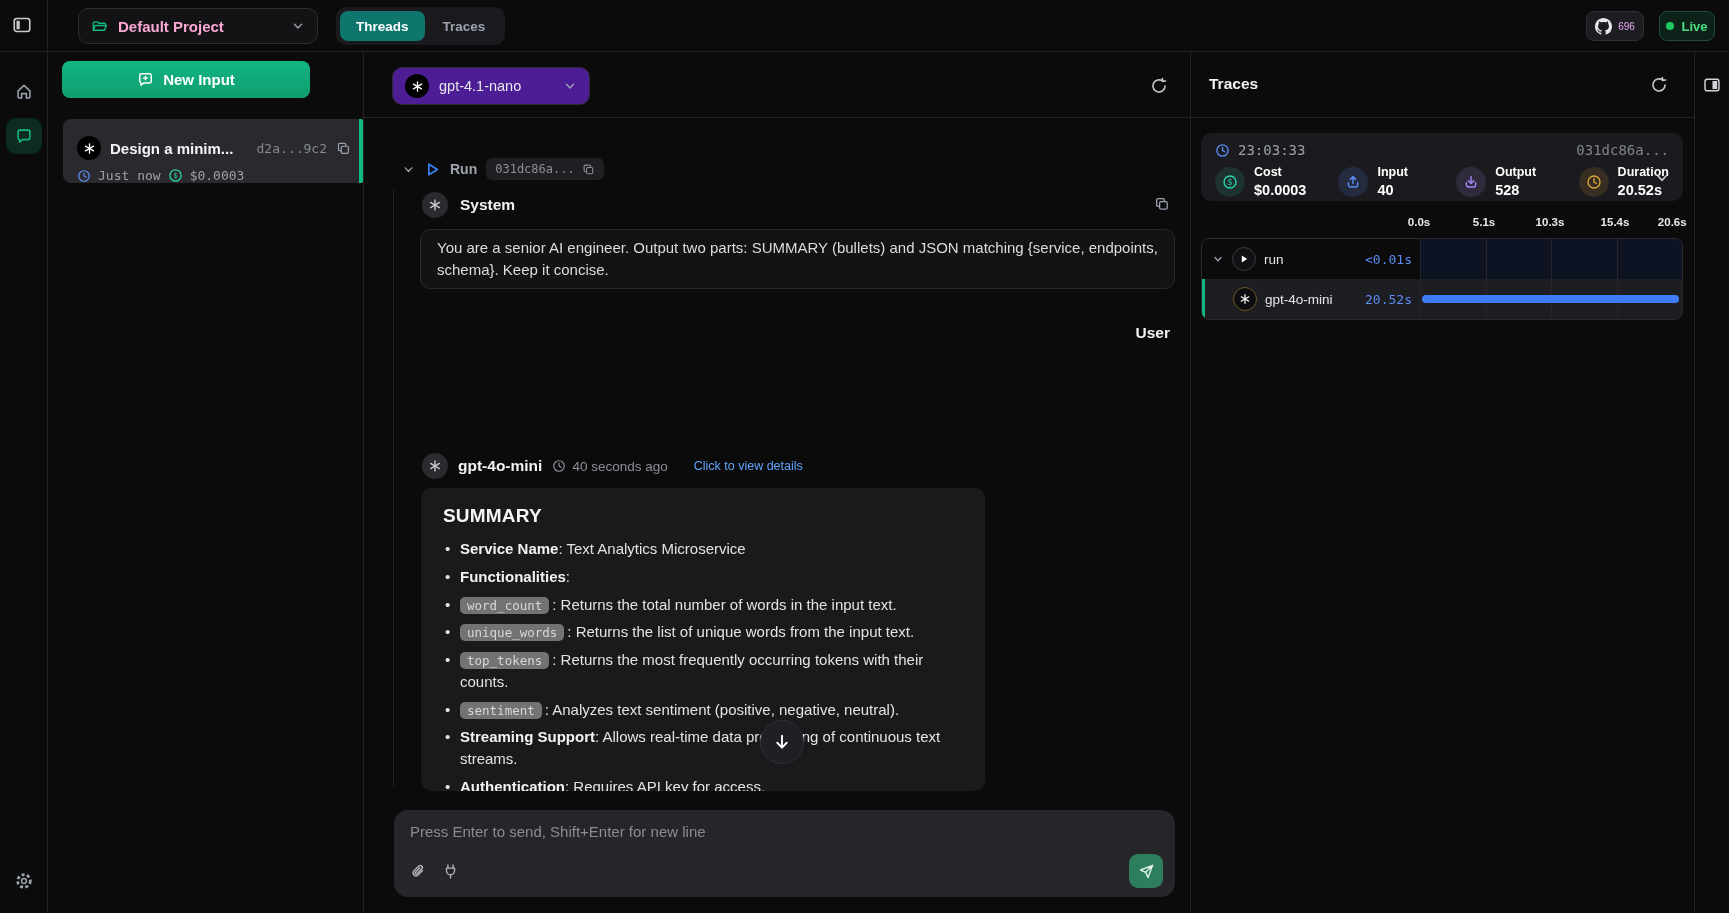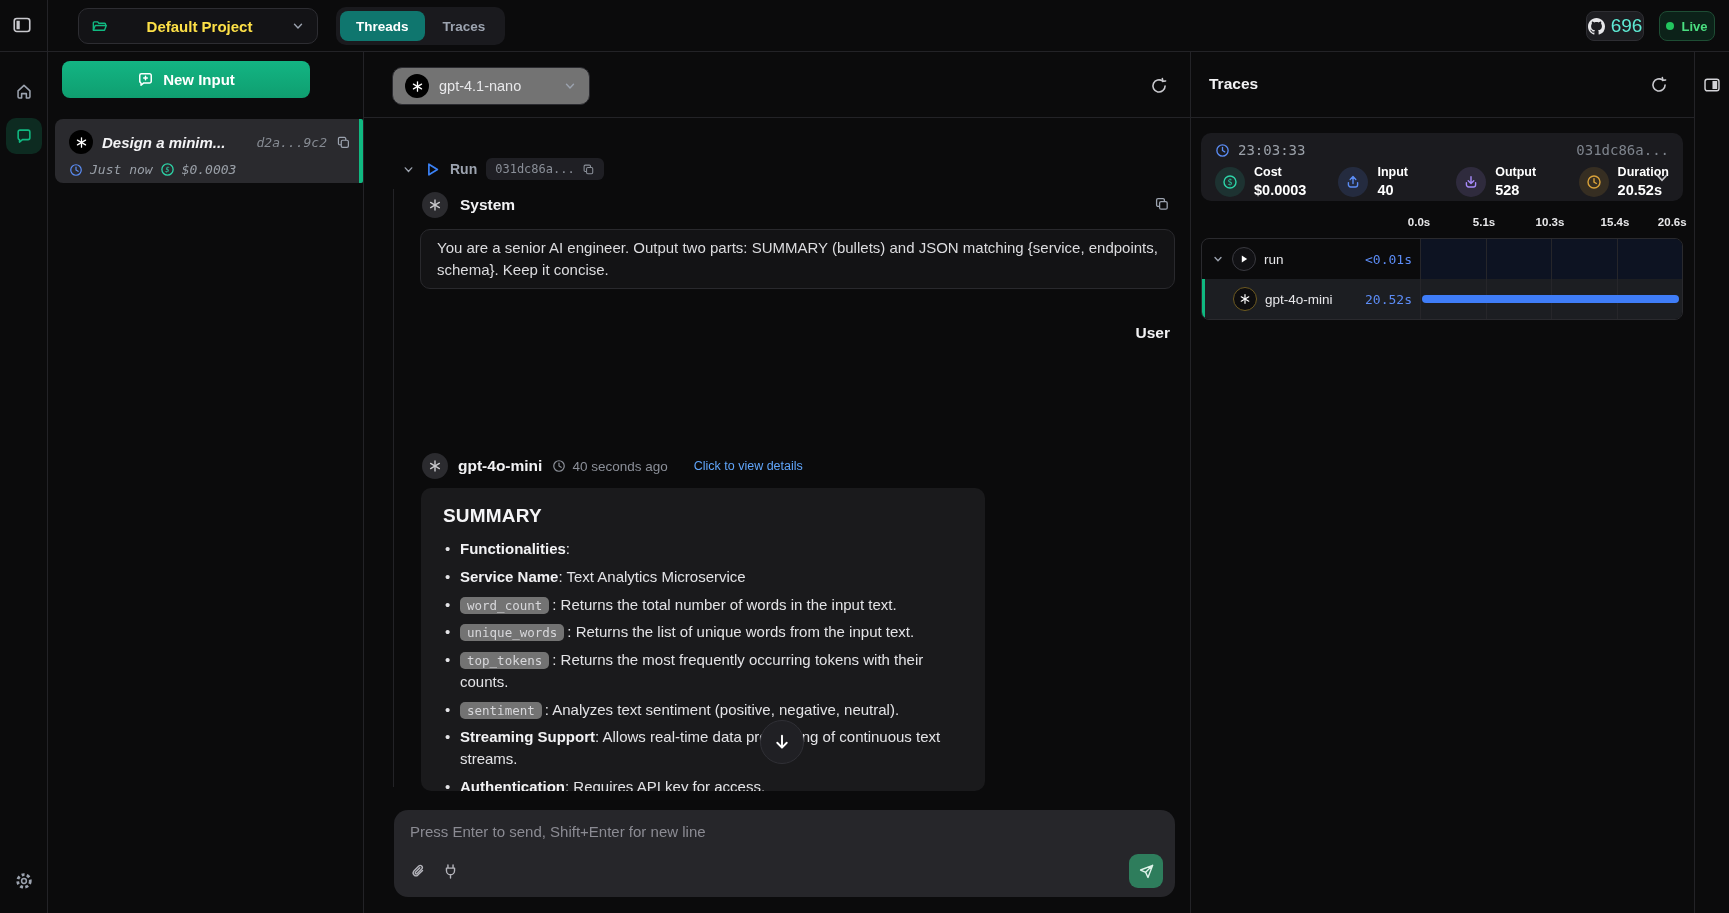--- a/index.html
+++ b/index.html
@@ -5,53 +5,53 @@
   * { margin:0; padding:0; box-sizing:border-box; }
   html,body { width:1729px; height:913px; background:#0b0b0c; font-family:"Liberation Sans", sans-serif; color:#e7e7ea; overflow:hidden; }
   #app { position:relative; width:1729px; height:913px; }
   .mono { font-family:"DejaVu Sans Mono", monospace; }
   svg { display:block; }
 
   
   #topbar { position:absolute; left:0; top:0; right:0; height:52px; border-bottom:1px solid #232327; z-index:5; }
   #sidebar-toggle { position:absolute; left:12px; top:15px; cursor:pointer; color:#c9c9ce; }
   #project-selector { position:absolute; left:78px; top:8px; width:240px; height:36px; border:1px solid #2d2d32; background:#131316; border-radius:10px; display:flex; align-items:center; gap:10px; padding:0 12px; cursor:pointer; }
-  #project-selector .label { font-size:15px; font-weight:bold; color:#fde047; flex:1;text-align:center; }
+  #project-selector .label { font-size:15px; font-weight:bold; color:#f9a8d4; flex:1; }
   #tab-group { position:absolute; left:336px; top:7px; height:38px; background:#1a1a1e; border-radius:10px; display:flex; align-items:center; padding:4px; gap:2px; }
   .tab { height:30px; padding:0 16px; border-radius:8px; display:flex; align-items:center; font-size:13.5px; font-weight:bold; color:#9ca3af; cursor:pointer; }
   .tab.active { background:#0f766e; color:#ffffff; }
   #github-badge { position:absolute; left:1586px; top:11px; width:58px; height:30px; background:#1d1d21; border:1px solid #2e2e33; border-radius:8px; display:flex; align-items:center; justify-content:center; gap:6px; cursor:pointer; }
-  #github-badge .count { font-size:19px; color:#5eead4; }
+  #github-badge .count { font-size:10px; color:#f0abfc; }
   #live-badge { position:absolute; left:1659px; top:11px; width:56px; height:30px; background:#0c2219; border:1px solid #1e4d34; border-radius:8px; display:flex; align-items:center; justify-content:center; gap:7px; }
   #live-badge .dot { width:8px; height:8px; border-radius:50%; background:#22c55e; }
   #live-badge .label { font-size:13px; font-weight:bold; color:#4ade80; }
 
   
   #left-rail { position:absolute; left:0; top:0; bottom:0; width:48px; border-right:1px solid #232327; z-index:4; }
   .rail-icon { position:absolute; left:50%; transform:translateX(-50%); cursor:pointer; color:#9ca3af; }
   #rail-home { top:82px; }
   #rail-chat { top:118px; width:36px; height:36px; background:#0d2b21; border-radius:10px; display:flex; align-items:center; justify-content:center; color:#10b981; }
   #rail-settings { bottom:22px; }
 
   
   #left-panel { position:absolute; left:48px; top:52px; bottom:0; width:316px; border-right:1px solid #232327; }
   #new-chat-btn { position:absolute; left:14px; top:9px; width:248px; height:37px; border:none; border-radius:8px; background:linear-gradient(180deg,#13b583,#0f9e70); color:#ffffff; font-family:"Liberation Sans",sans-serif; font-size:15px; font-weight:bold; display:flex; align-items:center; justify-content:center; gap:9px; cursor:pointer; }
-  #chat-card { position:absolute; left:7px; right:0; top:67px; height:64px; background:#2a2a2e; border-radius:8px 2px 2px 8px; padding:11px 12px 0 14px; cursor:pointer;font-style:italic; }
+  #chat-card { position:absolute; left:15px; right:0; top:67px; height:64px; background:#2a2a2e; border-radius:8px 2px 2px 8px; padding:17px 12px 0 14px; cursor:pointer; }
   #chat-card .accent { position:absolute; right:0; top:0; bottom:0; width:4px; background:#10b981; border-radius:0 2px 2px 0; }
   .chat-row1 { display:flex; align-items:center; gap:9px; }
   .avatar-dark { width:24px; height:24px; border-radius:50%; background:#000; display:flex; align-items:center; justify-content:center; flex:none; }
   #chat-card .title { font-size:15px; font-weight:bold; color:#f4f4f6; flex:1; white-space:nowrap; overflow:hidden; }
   #chat-card .cid { font-size:13px; color:#868b93; }
   .chat-row2 { display:flex; align-items:center; gap:7px; margin-top:8px; }
   .chat-row2 .meta { font-size:13px; color:#9aa0a8; }
 
   
   #main { position:absolute; left:364px; top:52px; bottom:0; width:827px; border-right:1px solid #232327; }
   #main-header { position:absolute; left:0; right:0; top:0; height:66px; border-bottom:1px solid #232327; }
-  #model-selector { position:absolute; left:28px; top:15px; width:198px; height:38px; border:1px solid #2b2b30; background:#737373; border-radius:10px; display:flex; align-items:center; gap:10px; padding:0 12px; cursor:pointer; }
+  #model-selector { position:absolute; left:28px; top:15px; width:198px; height:38px; border:1px solid #2b2b30; background:#4c1d95; border-radius:10px; display:flex; align-items:center; gap:10px; padding:0 12px; cursor:pointer; }
   #model-selector .label { font-size:14.5px; color:#e8e8ea; flex:1; }
   #chat-refresh { position:absolute; right:22px; top:25px; color:#c9c9ce; cursor:pointer; }
   #thread-guide { position:absolute; left:29px; top:137px; width:1px; height:598px; background:#232327; }
 
   #run-row { position:absolute; left:38px; top:106px; display:flex; align-items:center; gap:9px; }
   #run-row .run-label { font-size:14px; color:#9ca3af; font-weight:bold; }
   #run-badge { display:flex; align-items:center; gap:7px; background:#1f1f24; border-radius:6px; padding:4px 9px; cursor:pointer; }
   #run-badge .rid { font-size:12px; color:#8a8f98; }
 
   .role-row { position:absolute; left:58px; display:flex; align-items:center; gap:12px; }
@@ -331,22 +331,22 @@
             <path d="M8 4.6 V8 l2.4 1.5"></path>
           </svg>
         <span>40 seconds ago</span>
       </span>
       <span class="details-link">Click to view details</span>
     </div>
 
     <section id="summary-card">
       <h2>SUMMARY</h2>
       <ul>
+        <li><span class="term-bold">Service Name</span><span>: Text Analytics Microservice</span></li>
         <li><span class="term-bold">Functionalities</span><span>:</span></li>
-        <li><span class="term-bold">Service Name</span><span>: Text Analytics Microservice</span></li>
         <li><span class="term-code">word_count</span><span>: Returns the total number of words in the input text.</span></li>
         <li><span class="term-code">unique_words</span><span>: Returns the list of unique words from the input text.</span></li>
         <li><span class="term-code">top_tokens</span><span>: Returns the most frequently occurring tokens with their counts.</span></li>
         <li><span class="term-code">sentiment</span><span>: Analyzes text sentiment (positive, negative, neutral).</span></li>
         <li><span class="term-bold">Streaming Support</span><span>: Allows real-time data processing of continuous text streams.</span></li>
         <li><span class="term-bold">Authentication</span><span>: Requires API key for access.</span></li>
 
       </ul>
     </section>
 

